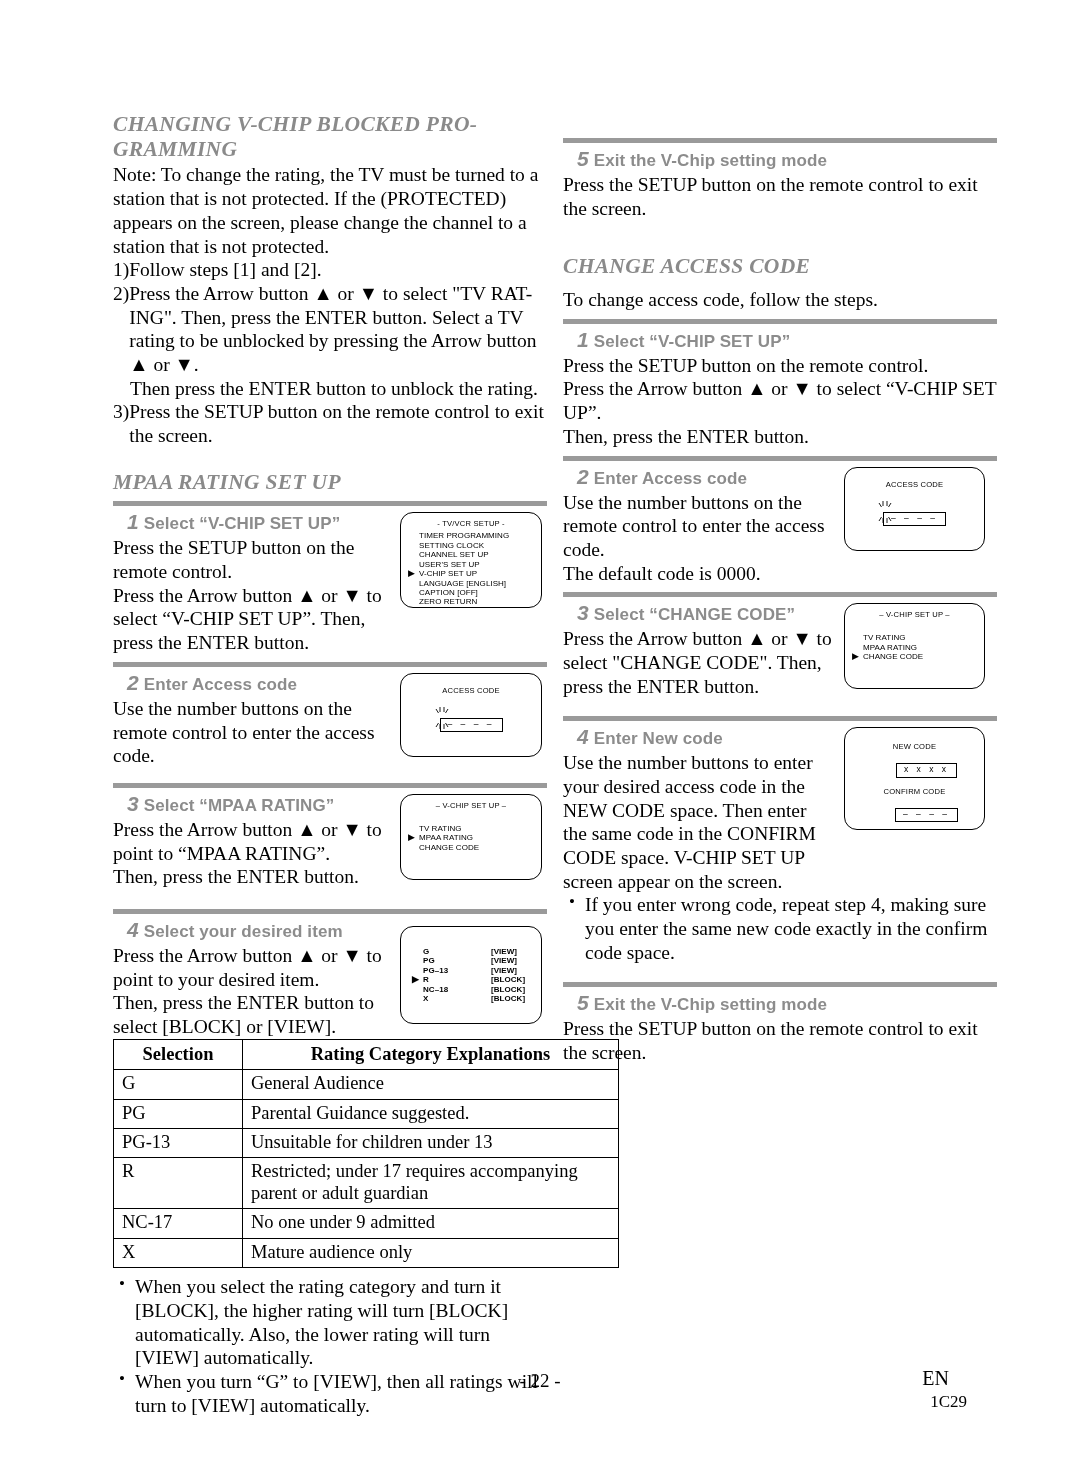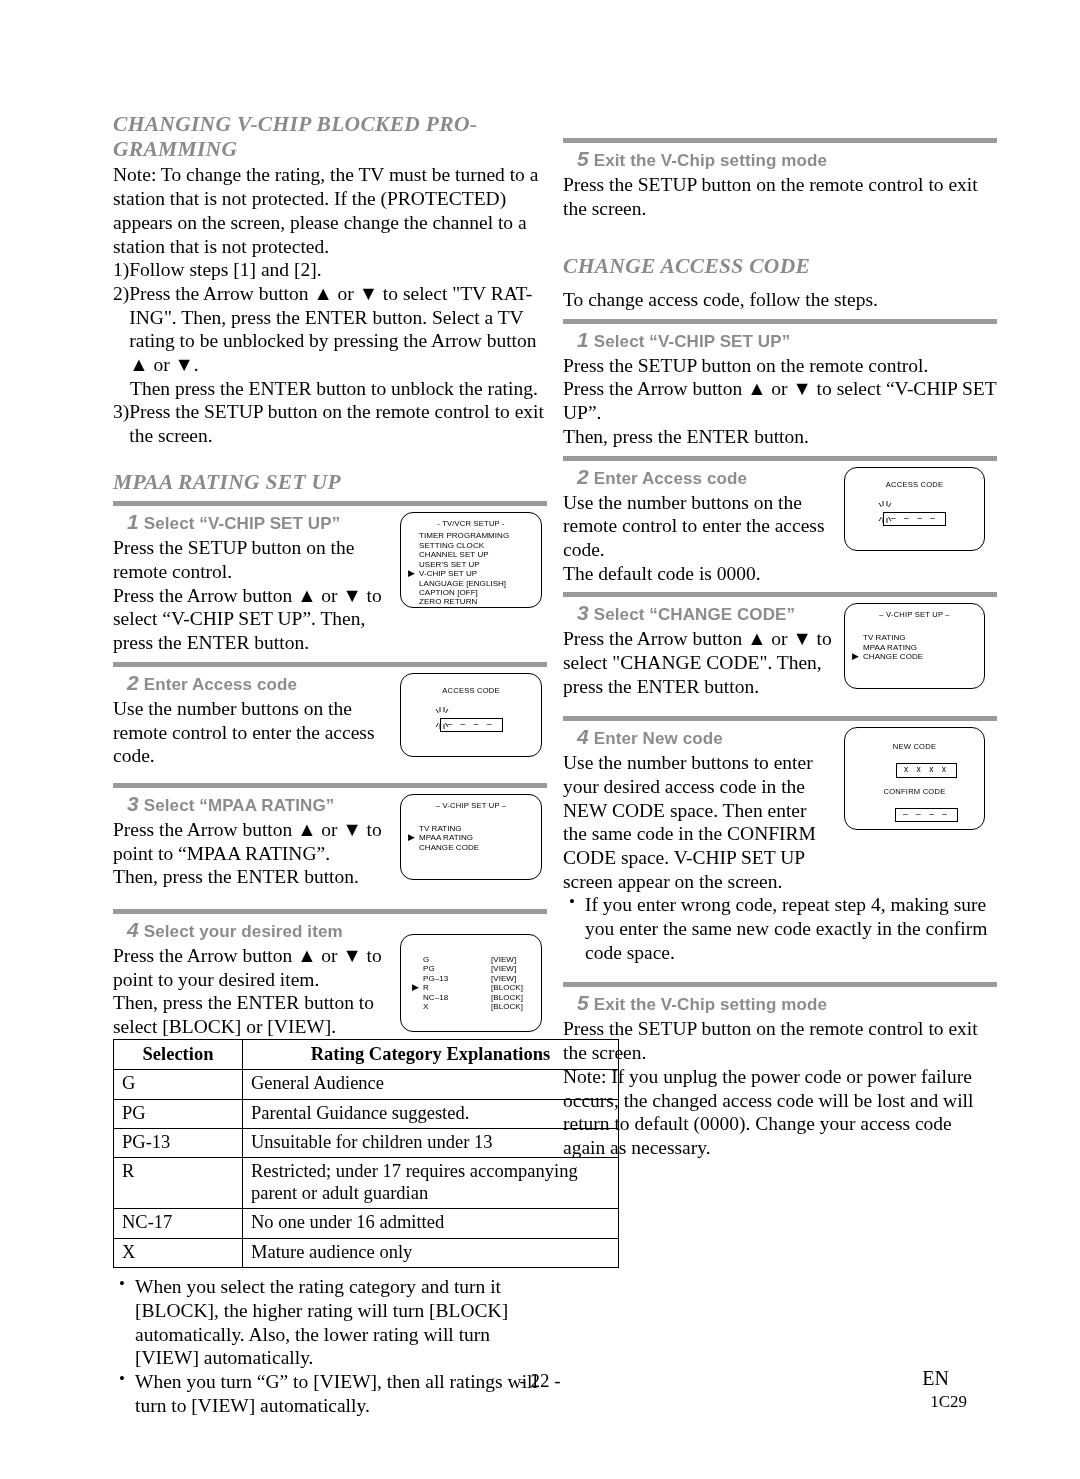--- a/index.html
+++ b/index.html
@@ -321,21 +321,21 @@
     </div>
 
     <div class="rule"></div>
     <div class="step with-osd" style="min-height:118px;">
       <div class="step-head"><span class="snum">4</span><span>Select your desired item</span></div>
       <div class="step-body txt-narrow">
         <p class="body">Press the Arrow button ▲ or ▼ to point to your desired item.</p>
         <p class="body">Then, press the ENTER button to select [BLOCK] or [VIEW].</p>
       </div>
 
-      <div class="osd" style="left:287px; top:16px; width:140px; height:96px;">
+      <div class="osd" style="left:287px; top:8px; width:140px; height:96px;font-weight:bold;">
         <div class="menu" style="margin-top:20px; padding-left:22px;">
           <div class="row rr"><span class="lbl">G</span><span>[VIEW]</span></div>
           <div class="row rr"><span class="lbl">PG</span><span>[VIEW]</span></div>
           <div class="row rr"><span class="lbl">PG–13</span><span>[VIEW]</span></div>
           <div class="row rr"><span class="cur">▶</span><span class="lbl">R</span><span>[BLOCK]</span></div>
           <div class="row rr"><span class="lbl">NC–18</span><span>[BLOCK]</span></div>
           <div class="row rr"><span class="lbl">X</span><span>[BLOCK]</span></div>
         </div>
       </div>
     </div>
@@ -357,21 +357,21 @@
       <tr>
         <td class="sel">PG-13</td>
         <td>Unsuitable for children under 13</td>
       </tr>
       <tr>
         <td class="sel">R</td>
         <td>Restricted; under 17 requires accompanying parent or adult guardian</td>
       </tr>
       <tr>
         <td class="sel">NC-17</td>
-        <td>No one under 16 admitted</td>
+        <td>No one under 9 admitted</td>
       </tr>
       <tr>
         <td class="sel">X</td>
         <td>Mature audience only</td>
       </tr>
     </tbody>
       </table>
 
     <ul class="bullets" style="margin-top:7px;">
       <li>When you select the rating category and turn it [BLOCK], the higher rating will turn [BLOCK] automatically.  Also, the lower rating will turn [VIEW] automatically.</li>
@@ -471,21 +471,20 @@
           <span class="codebox">– – – –</span>
         </div>
       </div>
     </div>
 
     <div class="rule" style="margin-top:18px;"></div>
     <div class="step">
       <div class="step-head"><span class="snum">5</span><span>Exit the V-Chip setting mode</span></div>
       <div class="step-body">
         <p class="body">Press the SETUP button on the remote control to exit the screen.</p>
-        <p class="body"><span class="b">Note:</span><span> If you unplug the power code or power failure occurs, the changed access code will be lost and will return to default (0000). Change your access code again as necessary.</span></p>
       </div>
     </div>
 
   </div>
 
   <div class="footer-page">- 22 -</div>
   <div class="footer-en">EN</div>
   <div class="footer-code">1C29</div>
 
 </div>

